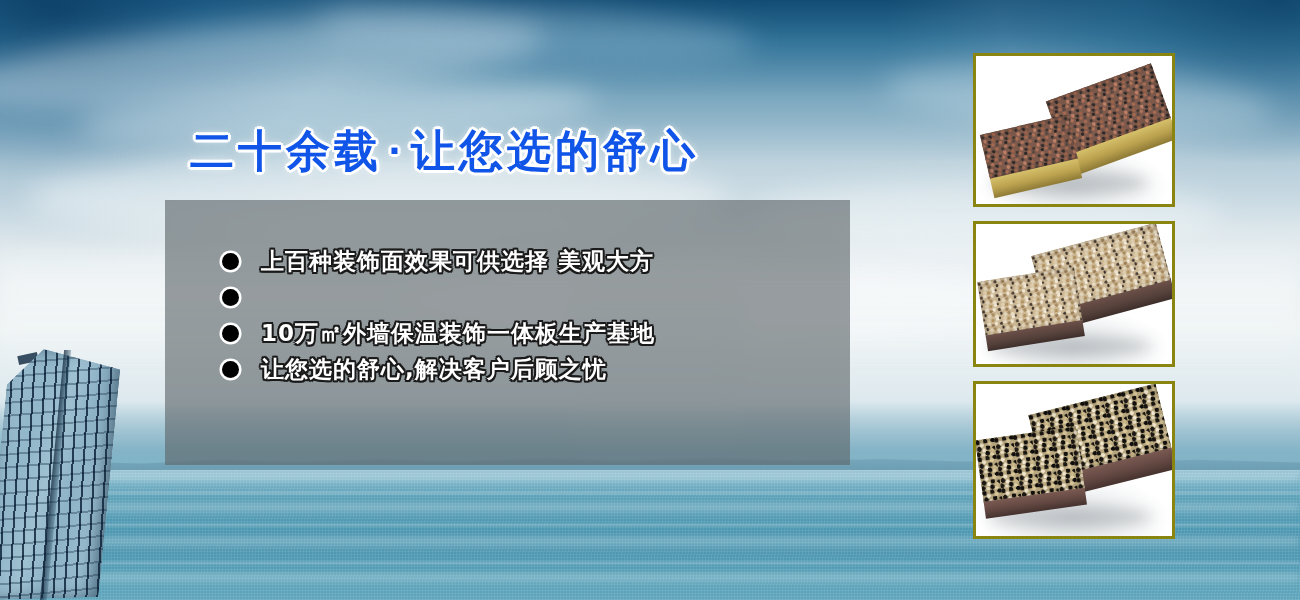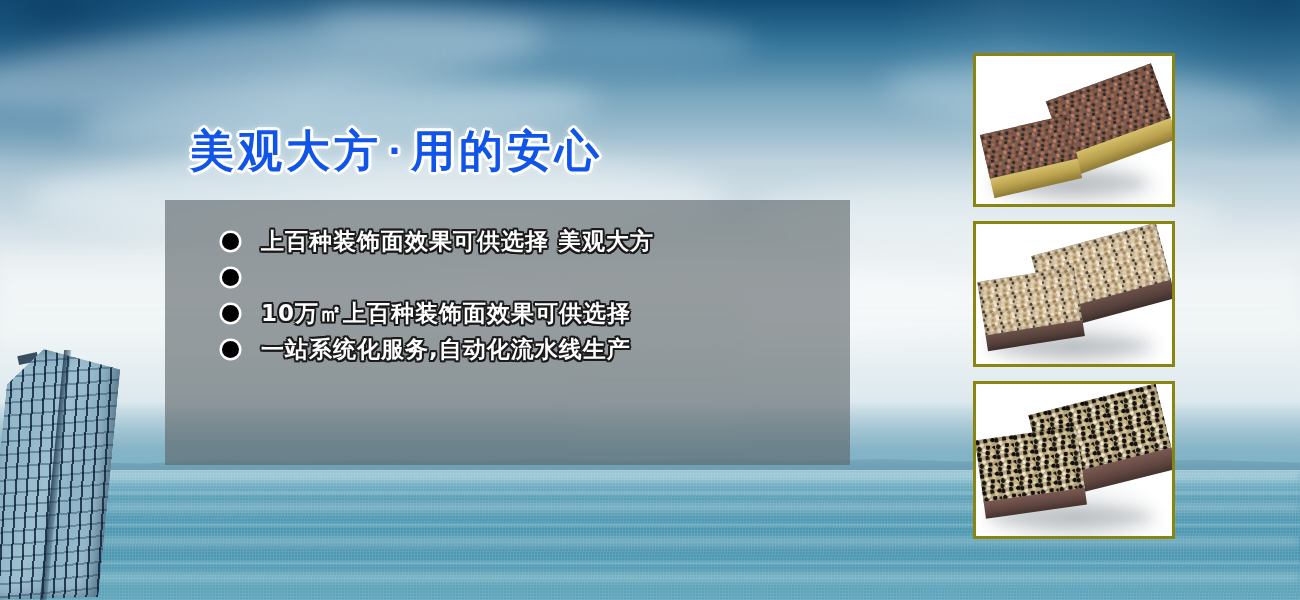--- a/index.html
+++ b/index.html
@@ -255,21 +255,21 @@
     left: 165px;
     top: 200px;
     width: 685px;
     height: 265px;
     background: rgba(92,100,104,0.62);
     backdrop-filter: blur(1px);
   }
   .bullets {
     position: absolute;
     left: 222px;
-    top: 224px;
+    top: 244px;
     width: 640px;
   }
   .bullet-row {
     display: flex;
     align-items: center;
     height: 35px;
     margin-bottom: 1px;
   }
   .dot {
     width: 17px;
@@ -489,44 +489,44 @@
     <div class="wave-crest" style="top:68px"></div>
     <div class="wave-band" style="top:92px"></div>
     <div class="wave-crest" style="top:104px"></div>
   </div>
 
   <div class="tower-cap"></div>
   <div class="tower"></div>
   <div class="tower-edge"></div>
 
   <div class="headline">
-    <span>美观大方</span><span class="sep">·</span><span>用的安心</span>
+    <span>二十余载</span><span class="sep">·</span><span>让您选的舒心</span>
   </div>
 
   <div class="panel"></div>
 
   <div class="bullets">
 
     <div class="bullet-row">
       <span class="dot"></span>
       <span class="bullet-text">上百种装饰面效果可供选择  美观大方</span>
     </div>
 
     <div class="bullet-row">
       <span class="dot"></span>
     </div>
 
     <div class="bullet-row">
       <span class="dot"></span>
-      <span class="bullet-text">10万㎡上百种装饰面效果可供选择</span>
+      <span class="bullet-text">10万㎡外墙保温装饰一体板生产基地</span>
     </div>
 
     <div class="bullet-row">
       <span class="dot"></span>
-      <span class="bullet-text">一站系统化服务,自动化流水线生产</span>
+      <span class="bullet-text">让您选的舒心,解决客户后顾之忧</span>
     </div>
 
 
   </div>
 
   <div class="frame f1">
     <div class="photo">
       <div class="shadow-soft" style="left:8%;top:78%;width:80%;height:16%;"></div>
       <div class="slab slab-back">
         <div class="face tex-red"></div>

